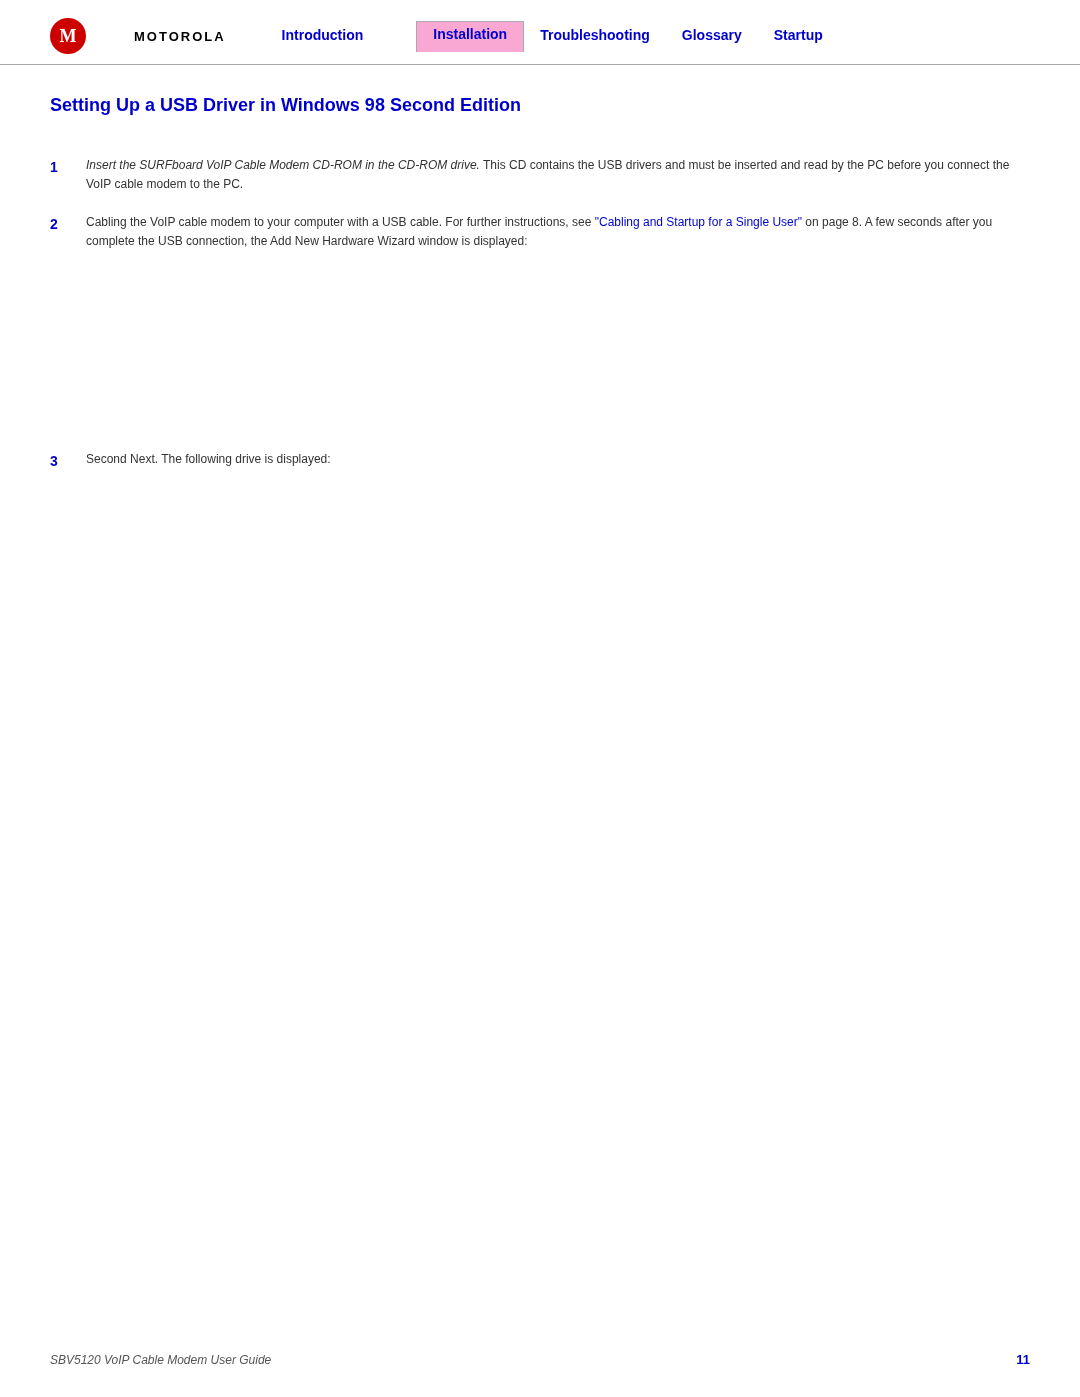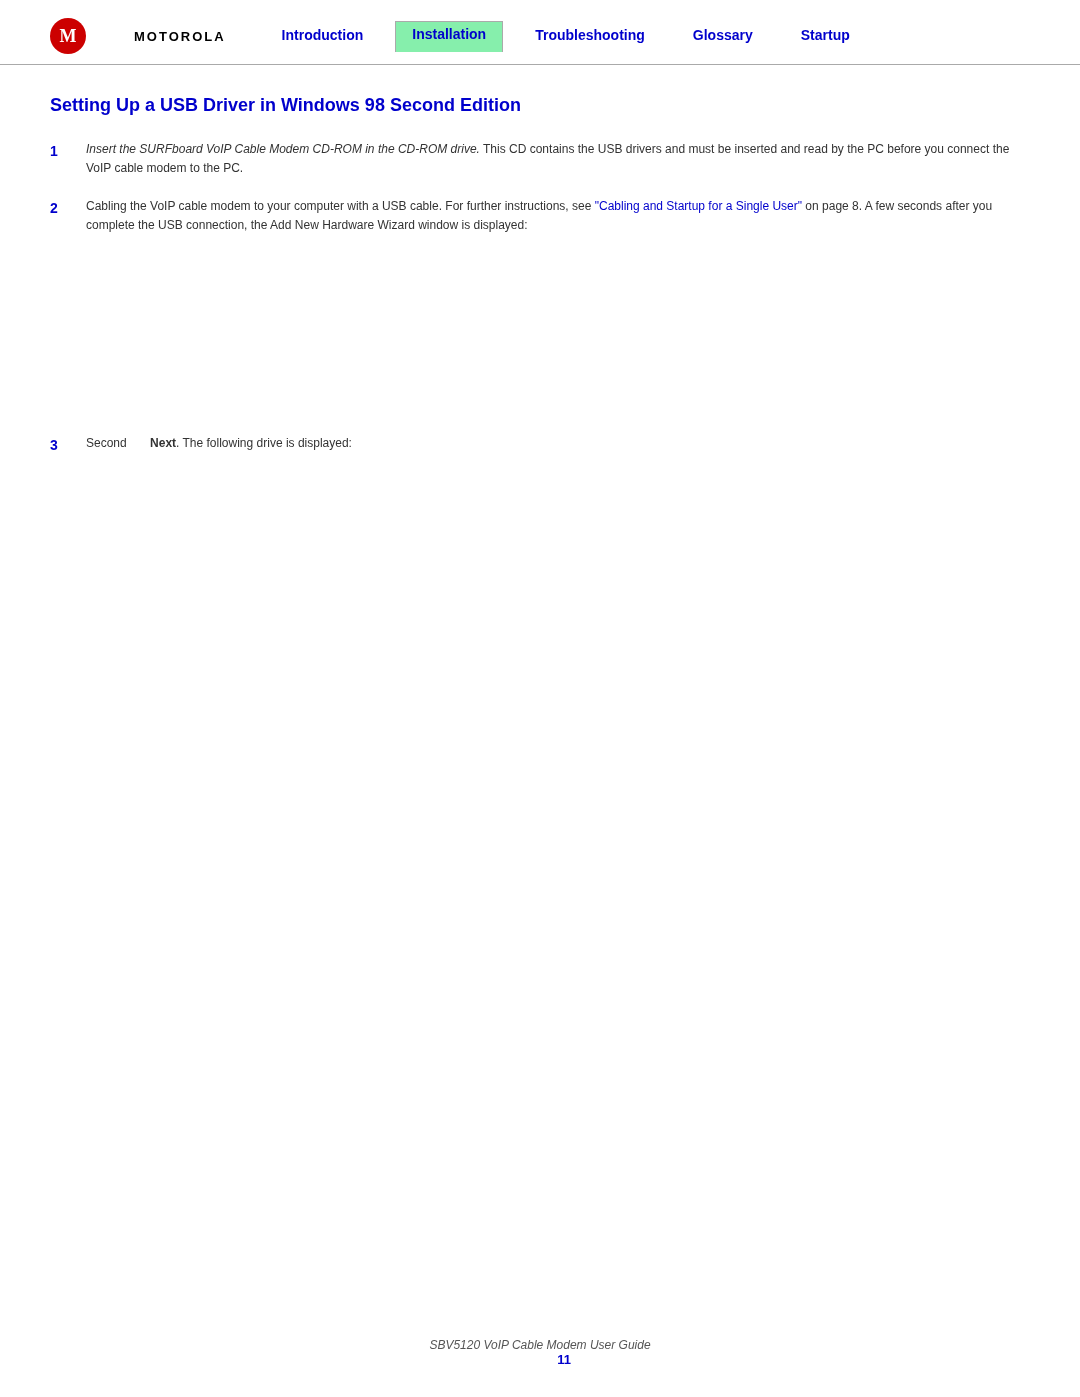--- a/index.html
+++ b/index.html
@@ -71,53 +71,54 @@
       font-weight: bold;
       letter-spacing: 2px;
       color: #000000;
       text-transform: uppercase;
       margin-left: 40px;
     }
 
     .nav-tabs {
       display: flex;
       align-items: flex-end;
-      gap: 16px;
+      gap: 0;
       flex: 1;
     }
 
     .nav-tab {
       padding: 4px 16px 8px 16px;
       font-size: 14px;
       font-weight: bold;
       color: #0000cc;
       cursor: pointer;
       text-decoration: none;
       white-space: nowrap;
     }
 
     .nav-tab.active {
       border: 1px solid #aaaaaa;
       border-bottom: none;
-      background: #86efac;
+      background: #f9a8d4;
       color: #0000cc;
       padding-bottom: 10px;
       margin-bottom: -1px;
+      margin-left: 37px;
     }
 
     
     .main-content {
       padding: 30px 50px 60px 50px;
     }
 
     .page-title {
       font-size: 18px;
       font-weight: bold;
       color: #0000cc;
-      margin-bottom: 24px;
+      margin-bottom: 40px;
     }
 
     .numbered-list {
       list-style: none;
       padding: 0;
     }
 
     .numbered-list li {
       display: flex;
       gap: 16px;
@@ -144,35 +145,33 @@
     .list-content em {
       font-style: italic;
     }
 
     .list-content a {
       color: #0000cc;
       text-decoration: none;
     }
 
     .list-content strong {
-      font-weight: bold;
-      margin-left: 20px;
+      font-weight: normal;
     }
 
     
     .footer {
       position: absolute;
       bottom: 30px;
       left: 50px;
       right: 50px;
       display: flex;
       justify-content: space-between;
       align-items: center;
       border-top: none;
-      flex-direction: column;
     }
 
     .footer-text {
       font-size: 12px;
       color: #555555;
       font-style: italic;
     }
 
     .footer-page {
       font-size: 13px;

